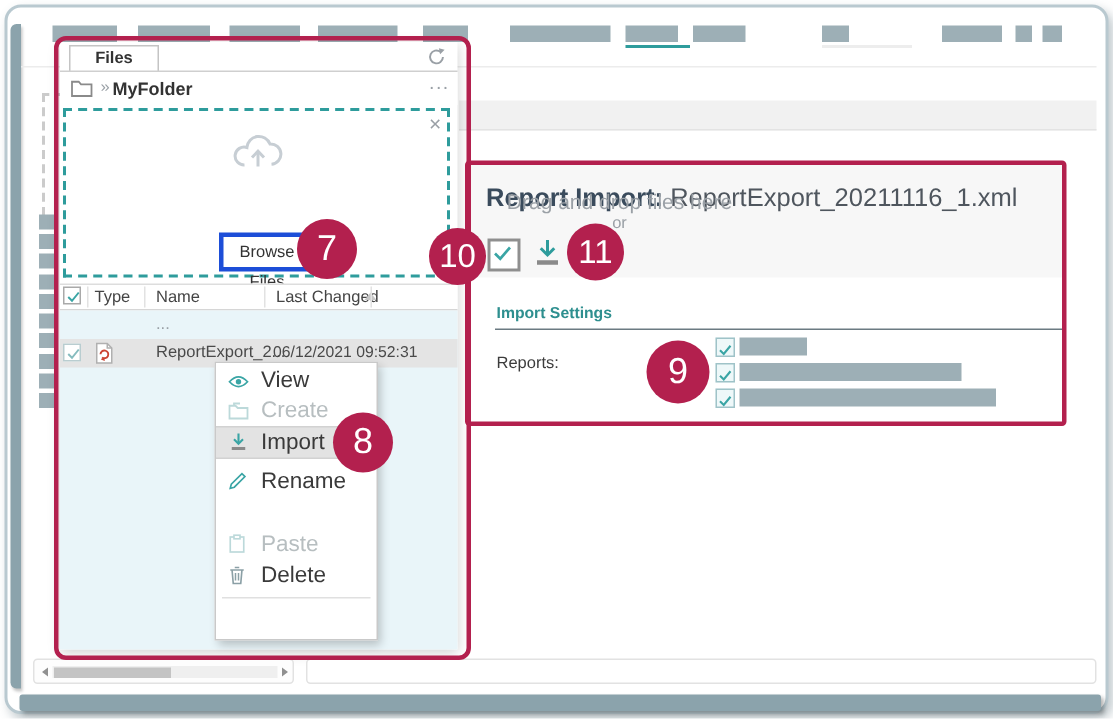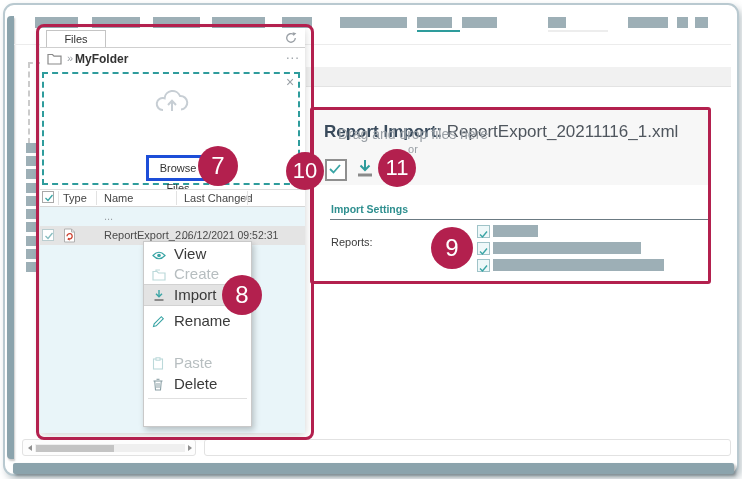--- a/index.html
+++ b/index.html
@@ -14,21 +14,21 @@
     border-radius:4px 0 0 4px;box-shadow:1px 2px 2px rgba(0,0,0,.22);}
   .edgebar-bottom{left:13px;top:463px;width:721px;height:11px;background:var(--frame,#8ba3ac);
     border-radius:2px;box-shadow:2px 2px 3px rgba(0,0,0,.3);}
   
   .blk{position:absolute;background:var(--redacted-block,#9dafb6);}
   .rule{position:absolute;background:#ececec;height:1px;}
   
   .files-panel{left:40px;top:28px;width:265px;height:405px;background:#fff;
     box-shadow:0 2px 8px rgba(0,0,0,.18);}
   .tab{left:46px;top:30px;width:58px;height:17px;background:#fff;border:1px solid #c4c4c4;
-    border-bottom:none;font-size:11px;line-height:17px;text-align:center;color:#333;}
+    border-bottom:none;font-size:11px;line-height:17px;text-align:center;color:#333;font-weight:bold;}
   .tabline{left:40px;top:47px;width:265px;height:1px;background:#cfcfcf;}
   .crumb-row{left:40px;top:48px;width:265px;height:22px;background:#fff;}
   .crumb-label{font-weight:bold;font-size:12px;color:#333;}
   .dropzone{left:42px;top:72px;width:258px;height:113px;border:2px dashed var(--teal-accent,#2e9c9c);
     background:#fff;box-sizing:border-box;}
   .dz-msg{width:100%;text-align:center;color:#9aa0a6;}
   .browse-btn{left:146px;top:155px;width:58px;height:20px;background:#fff;border:3px solid #1d4ed8;
     font-size:11px;line-height:20px;text-align:center;color:#333;}
   
   .thead{left:40px;top:189px;width:265px;height:18px;background:#fff;

